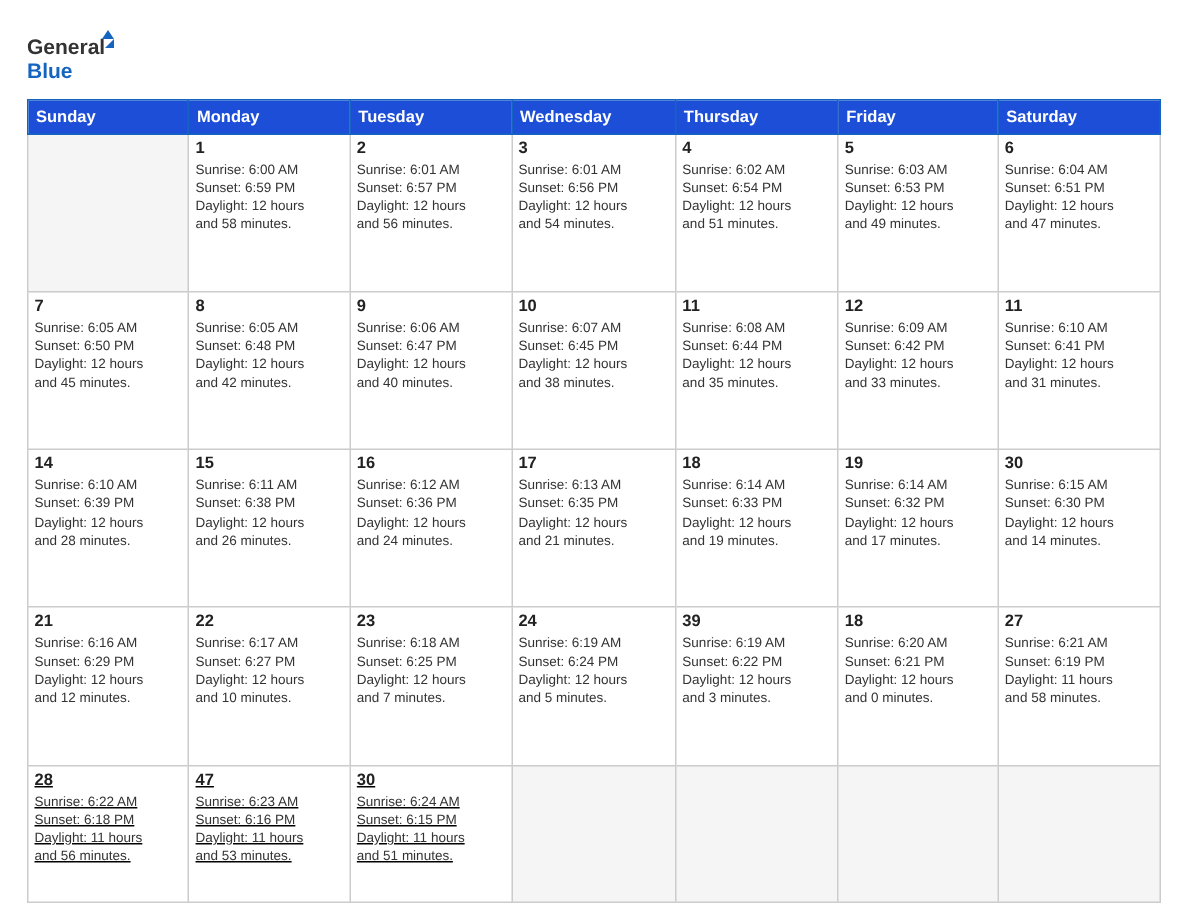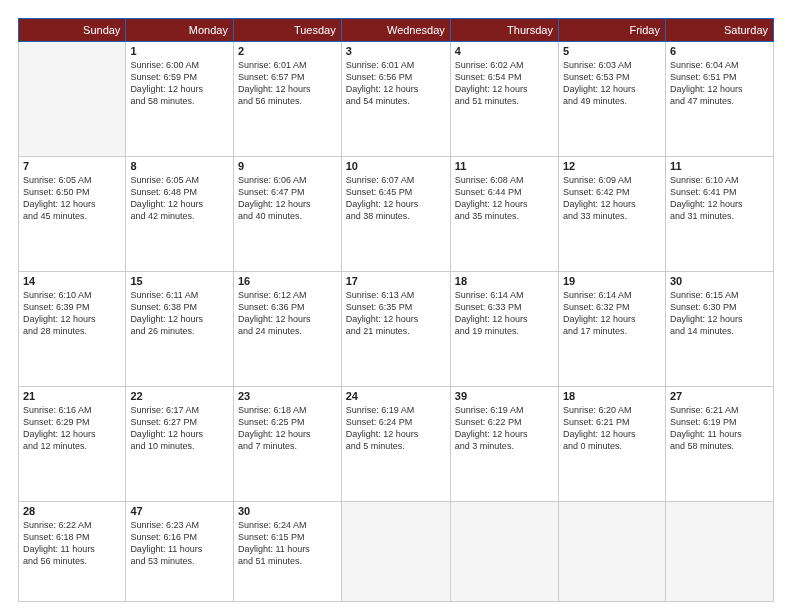--- a/index.html
+++ b/index.html
@@ -42,26 +42,26 @@
       color: #555;
       margin-top: 2px;
     }
     .calendar {
       flex: 1;
       border-collapse: collapse;
       width: 100%;
       font-size: 9.5px;
     }
     .calendar th {
-      background: #7f1d1d;
+      background: #1d4ed8;
       color: #fff;
-      text-align: right;
+      text-align: left;
       padding: 5px 5px;
       font-size: 11px;
-      font-weight: normal;
+      font-weight: bold;
       border: 1px solid #1565c0;
     }
     .calendar td {
       border: 1px solid #ccc;
       vertical-align: top;
       padding: 3px 4px;
       width: 113px;
       height: 80px;
     }
     .calendar td.empty {
@@ -74,26 +74,41 @@
       display: block;
       margin-bottom: 2px;
     }
     .day-info {
       color: #333;
       line-height: 1.35;
       font-size: 9px;
     }
     .last-row td {
       height: 68px;
+      text-decoration: underline;
     }
   </style>
 </head>
 <body>
 
 <div class="page">
+  <div class="header">
+    <div class="logo">
+        <svg width="60" height="40" viewBox="0 0 60 40">
+          <text x="0" y="18" font-size="14" font-weight="bold" fill="#333" font-family="Arial">General</text>
+          <text x="0" y="34" font-size="14" font-weight="bold" fill="#1565c0" font-family="Arial">Blue</text>
+          <polygon points="50,8 58,8 54,2" fill="#1565c0"></polygon>
+          <polygon points="52,14 58,14 58,8" fill="#1565c0"></polygon>
+        </svg>
+      </div>
+    <div class="title-block">
+      <div class="month-title"></div>
+      <div class="location"></div>
+    </div>
+  </div>
 
   <table class="calendar">
     <thead>
       <tr>
       <th>Sunday</th>
           <th>Monday</th>
           <th>Tuesday</th>
           <th>Wednesday</th>
           <th>Thursday</th>
           <th>Friday</th>

